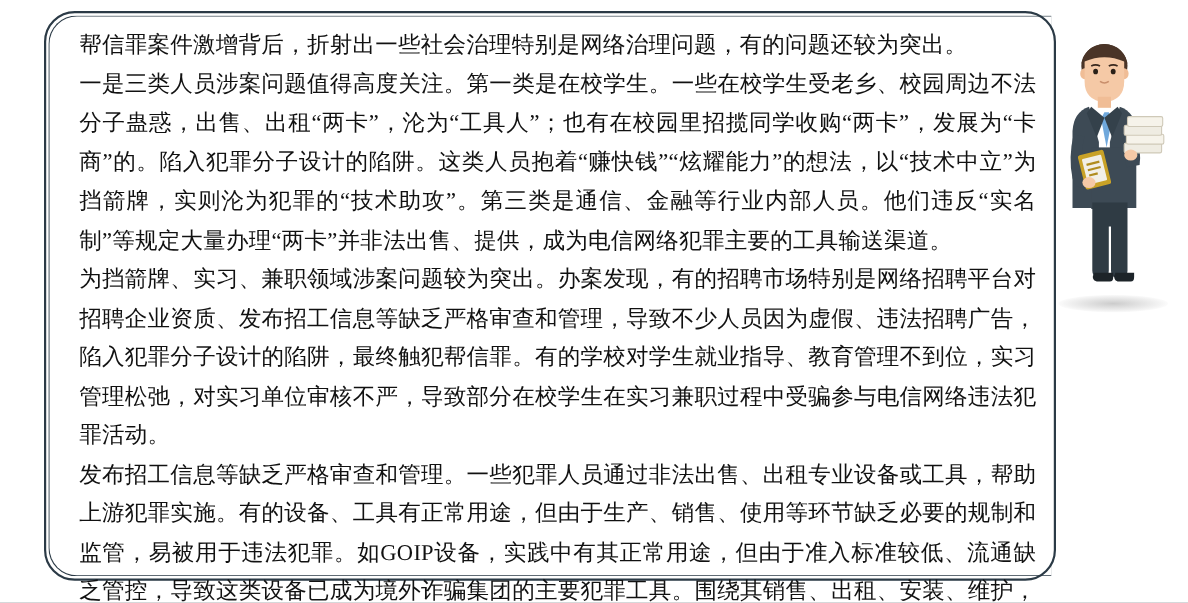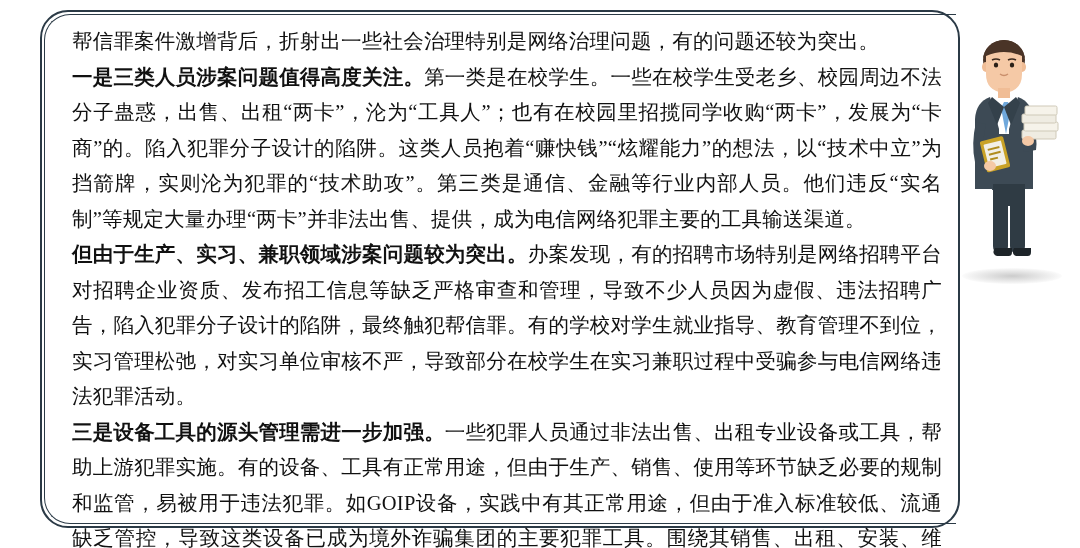--- a/index.html
+++ b/index.html
@@ -58,21 +58,21 @@
   .para {
     font-size: 20.5px;
     line-height: 35.5px;
     color: #111111;
     text-align: justify;
     text-justify: inter-ideograph;
     margin: 0 0 0 0;
     letter-spacing: 0.2px;
   }
   .lead {
-    font-weight: bold;
+    font-weight: normal;
   }
   
   .illus {
     position: absolute;
     right: 8px;
     top: 34px;
     width: 120px;
     height: 250px;
   }
   .shadow-ellipse {
@@ -92,23 +92,23 @@
 
   <div class="frame"></div>
   <div class="frame-inner"></div>
 
   <div class="content">
 
     <p class="para">帮信罪案件激增背后，折射出一些社会治理特别是网络治理问题，有的问题还较为突出。</p>
 
     <p class="para"><span class="lead">一是三类人员涉案问题值得高度关注。</span><span>第一类是在校学生。一些在校学生受老乡、校园周边不法分子蛊惑，出售、出租“两卡”，沦为“工具人”；也有在校园里招揽同学收购“两卡”，发展为“卡商”的。陷入犯罪分子设计的陷阱。这类人员抱着“赚快钱”“炫耀能力”的想法，以“技术中立”为挡箭牌，实则沦为犯罪的“技术助攻”。第三类是通信、金融等行业内部人员。他们违反“实名制”等规定大量办理“两卡”并非法出售、提供，成为电信网络犯罪主要的工具输送渠道。</span></p>
 
-    <p class="para"><span class="lead">但由于生产、实习、兼职领域涉案问题较为突出。</span><span>办案发现，有的招聘市场特别是网络招聘平台对招聘企业资质、发布招工信息等缺乏严格审查和管理，导致不少人员因为虚假、违法招聘广告，陷入犯罪分子设计的陷阱，最终触犯帮信罪。有的学校对学生就业指导、教育管理不到位，实习管理松弛，对实习单位审核不严，导致部分在校学生在实习兼职过程中受骗参与电信网络违法犯罪活动。</span></p>
+    <p class="para"><span class="lead">为挡箭牌、实习、兼职领域涉案问题较为突出。</span><span>办案发现，有的招聘市场特别是网络招聘平台对招聘企业资质、发布招工信息等缺乏严格审查和管理，导致不少人员因为虚假、违法招聘广告，陷入犯罪分子设计的陷阱，最终触犯帮信罪。有的学校对学生就业指导、教育管理不到位，实习管理松弛，对实习单位审核不严，导致部分在校学生在实习兼职过程中受骗参与电信网络违法犯罪活动。</span></p>
 
-    <p class="para"><span class="lead">三是设备工具的源头管理需进一步加强。</span><span>一些犯罪人员通过非法出售、出租专业设备或工具，帮助上游犯罪实施。有的设备、工具有正常用途，但由于生产、销售、使用等环节缺乏必要的规制和监管，易被用于违法犯罪。如GOIP设备，实践中有其正常用途，但由于准入标准较低、流通缺乏管控，导致这类设备已成为境外诈骗集团的主要犯罪工具。围绕其销售、出租、安装、维护，形成黑色产业，不少人员参与其中，触犯帮信罪。</span></p>
+    <p class="para"><span class="lead">发布招工信息等缺乏严格审查和管理。</span><span>一些犯罪人员通过非法出售、出租专业设备或工具，帮助上游犯罪实施。有的设备、工具有正常用途，但由于生产、销售、使用等环节缺乏必要的规制和监管，易被用于违法犯罪。如GOIP设备，实践中有其正常用途，但由于准入标准较低、流通缺乏管控，导致这类设备已成为境外诈骗集团的主要犯罪工具。围绕其销售、出租、安装、维护，形成黑色产业，不少人员参与其中，触犯帮信罪。</span></p>
 
   </div>
 
   <div class="shadow-ellipse"></div>
 
   <svg class="illus" viewBox="0 0 120 250">
 
     <ellipse cx="52" cy="26" rx="21" ry="20" fill="#4a3427"></ellipse>
 
     <ellipse cx="34" cy="33" rx="4" ry="5" fill="#f0bd96"></ellipse>

